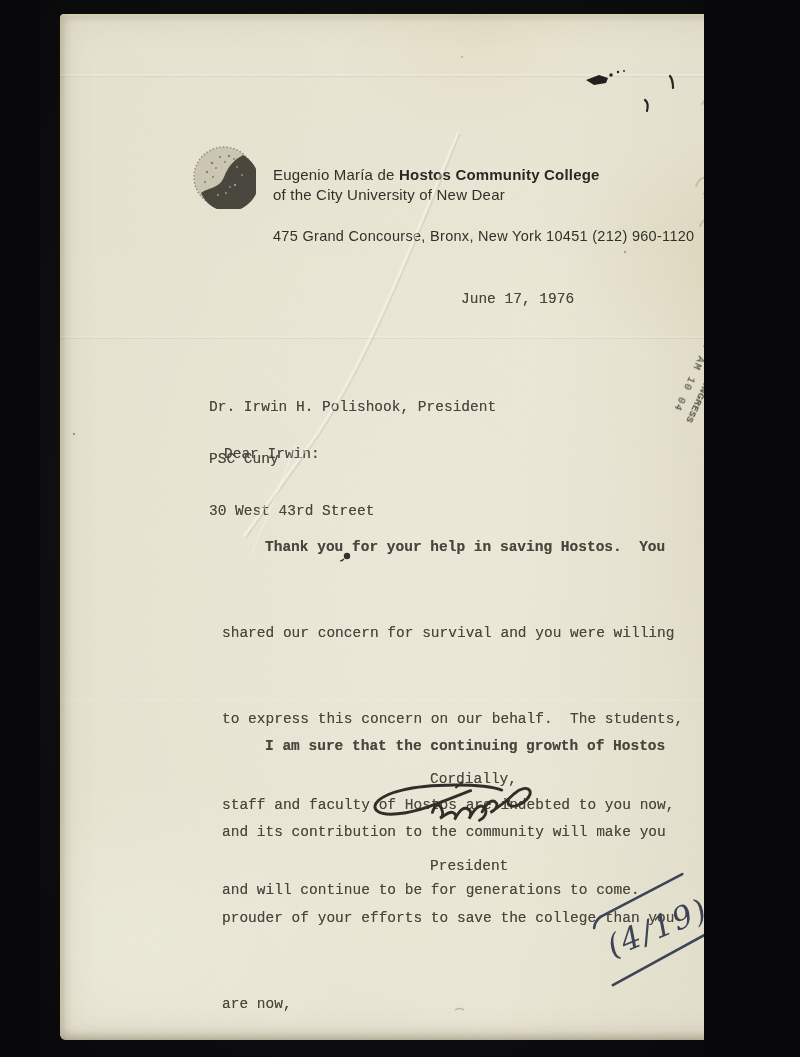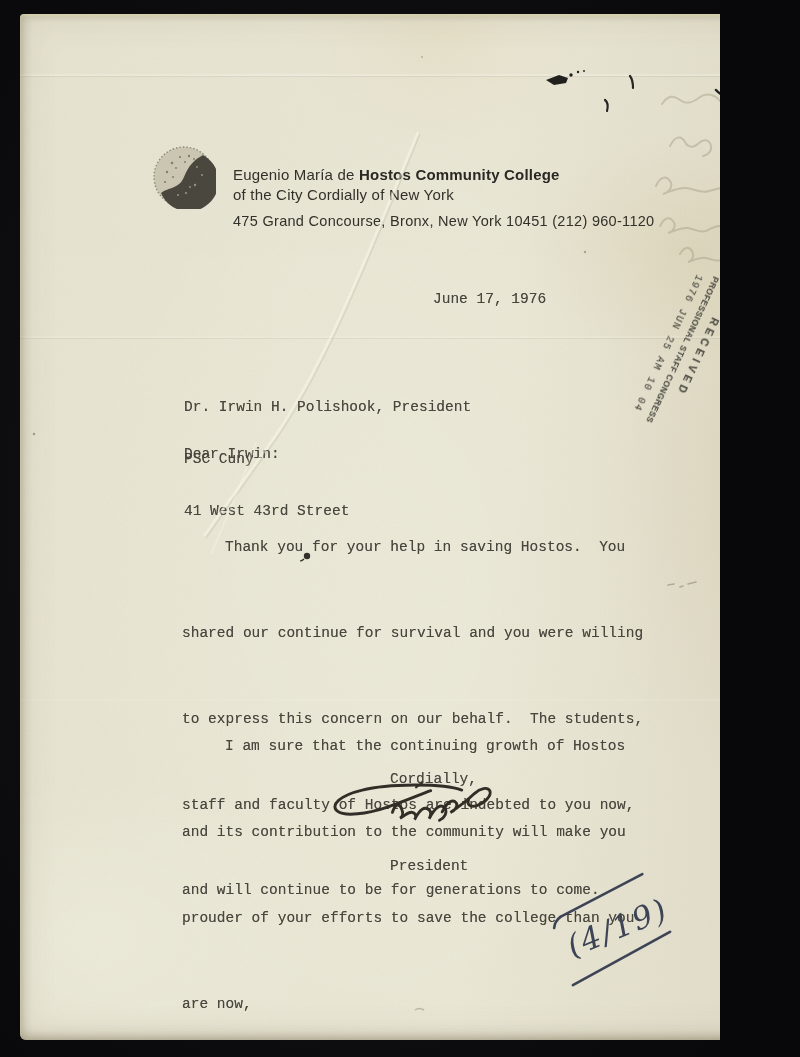--- a/index.html
+++ b/index.html
@@ -1,48 +1,48 @@
 <!DOCTYPE html>
 <html><head>
 <meta charset="utf-8">
 <style>
   html,body{margin:0;padding:0;}
   body{background:#08080a;font-family:"Liberation Sans",sans-serif;}
-  #scan{position:relative;width:720px;height:1057px;overflow:hidden;
-        background:radial-gradient(ellipse 620px 820px at 50% 48%, #1a1a1e 0%, #0e0e11 55%, #070708 100%);}
+  #scan{position:relative;width:664px;height:1057px;overflow:hidden;
+        background:radial-gradient(ellipse 620px 820px at 50% 48%, #1a1a1e 0%, #0e0e11 55%, #070708 100%);margin-left:40px;}
   .paper{position:absolute;left:20px;top:14px;width:762px;height:1026px;
          background:linear-gradient(93deg,#e7e4d1 0%,#eae7d5 38%,#ebe8d6 60%,#e2decb 93%,#e6e2cf 100%);
          border-radius:4px 6px 16px 6px;overflow:hidden;}
   .paper::after{content:'';position:absolute;inset:0;border-radius:inherit;pointer-events:none;
          box-shadow:inset 0 2px 3px rgba(255,248,190,.35), inset -4px 0 10px rgba(85,75,45,.22),
                     inset 0 -5px 12px rgba(85,75,45,.18), inset 4px 0 8px rgba(85,75,45,.14),
                     inset 0 0 38px rgba(95,85,50,.12);}
   .stains{position:absolute;inset:0;pointer-events:none;background:
      radial-gradient(230px 170px at 88% 23%, rgba(196,180,126,.20), transparent 70%),
      radial-gradient(240px 430px at 98% 46%, rgba(188,172,120,.17), transparent 75%),
      radial-gradient(210px 160px at 55% 2%, rgba(206,190,132,.13), transparent 70%),
      radial-gradient(320px 230px at 10% 90%, rgba(255,255,246,.22), transparent 72%),
      radial-gradient(420px 640px at 46% 55%, rgba(255,255,250,.10), transparent 82%);}
   
   .logo{position:absolute;left:132px;top:131px;width:64px;height:64px;}
   .lh-text{position:absolute;left:213px;color:#2f2c26;}
   .lh1{top:152px;font-size:15px;letter-spacing:.2px;}
   .lh1 .bold{font-weight:bold;color:#262320;}
   .lh2{top:172px;font-size:15px;letter-spacing:.2px;}
-  .lh3{top:199px;font-size:14.5px;letter-spacing:.3px;}
+  .lh3{top:214px;font-size:14.5px;letter-spacing:.3px;}
   
   .type{position:absolute;font-family:"Liberation Mono",monospace;font-size:14.5px;
         color:#45423a;white-space:pre;text-shadow:0 0 .6px rgba(62,58,48,.55);}
-  .date-line{left:413px;top:277px;}
-  .recipient{left:164px;top:351px;line-height:17.2px;}
+  .date-line{left:401px;top:277px;}
+  .recipient{left:149px;top:351px;line-height:17.2px;}
   .salutation{left:164px;top:432px;}
   .para{line-height:28.6px;left:162px;}
   .para1{top:462px;}
   .para2{top:661px;}
-  .indent{padding-left:43px;}
+  .indent{padding-left:43px;font-weight:bold;}
   .valediction{left:370px;top:757px;}
   .sig-block{left:370px;top:806px;line-height:18.5px;}
   
   .signature{position:absolute;left:308px;top:766px;width:176px;height:54px;transform:rotate(-3deg);}
   
   .stamp{position:absolute;left:663px;top:336px;width:216px;text-align:center;
          transform:translate(-50%,-50%) rotate(115deg);color:rgba(58,57,52,.85);
          filter:blur(.3px);text-shadow:.4px .4px 0 rgba(58,57,52,.35);}
   .stamp-l1{font-size:10.5px;letter-spacing:4px;font-weight:bold;}
   .stamp-l2{font-size:8.5px;letter-spacing:.5px;margin-top:6px;font-weight:bold;}
@@ -81,42 +81,42 @@
         <circle cx="43" cy="40" r="1.2"></circle>
           <circle cx="34" cy="48" r="1.1"></circle>
           <circle cx="50" cy="30" r="1"></circle>
         <circle cx="26" cy="50" r="1"></circle>
           <circle cx="45" cy="22" r=".9"></circle>
           <circle cx="38" cy="42" r=".9"></circle>
       </g>
     </svg>
 
     <div class="lh-text lh1"><span>Eugenio María de </span><span class="bold">Hostos Community College</span></div>
-    <div class="lh-text lh2">of the City Cordially of New York</div>
+    <div class="lh-text lh2">of the City University of New Dear</div>
     <div class="lh-text lh3">475 Grand Concourse, Bronx, New York 10451 (212) 960-1120</div>
 
     <div class="type date-line">June 17, 1976</div>
 
     <div class="stamp">
       <div class="stamp-l1">RECEIVED</div>
       <div class="stamp-l2">PROFESSIONAL STAFF CONGRESS</div>
       <div class="stamp-l3">1976 JUN 25 AM 10 04</div>
     </div>
 
     <div class="type recipient">
       <div>Dr. Irwin H. Polishook, President</div>
       <div>PSC Cuny</div>
-      <div>41 West 43rd Street</div>
+      <div>30 West 43rd Street</div>
     </div>
 
     <div class="type salutation">Dear Irwin:</div>
 
     <div class="type para para1">
       <div class="indent">Thank you for your help in saving Hostos.  You</div>
-      <div>shared our continue for survival and you were willing</div>
+      <div>shared our concern for survival and you were willing</div>
       <div>to express this concern on our behalf.  The students,</div>
       <div>staff and faculty of Hostos are indebted to you now,</div>
       <div>and will continue to be for generations to come.</div>
     </div>
 
     <div class="type para para2">
       <div class="indent">I am sure that the continuing growth of Hostos</div>
       <div>and its contribution to the community will make you</div>
       <div>prouder of your efforts to save the college than you</div>
       <div>are now,</div>

